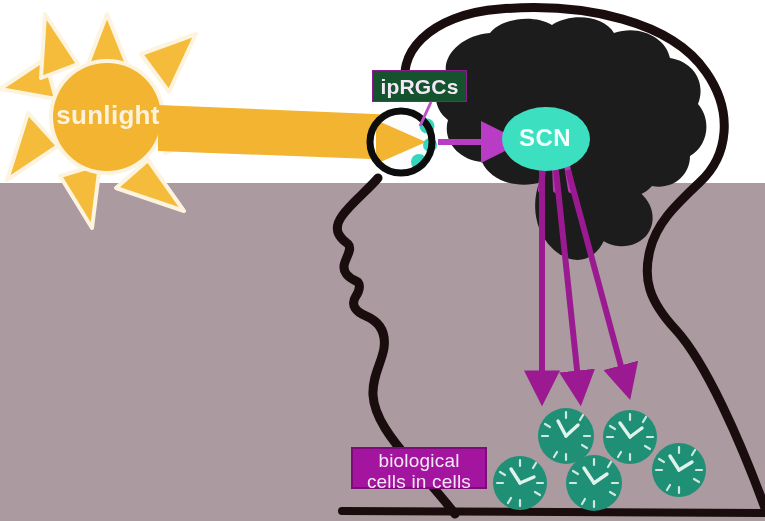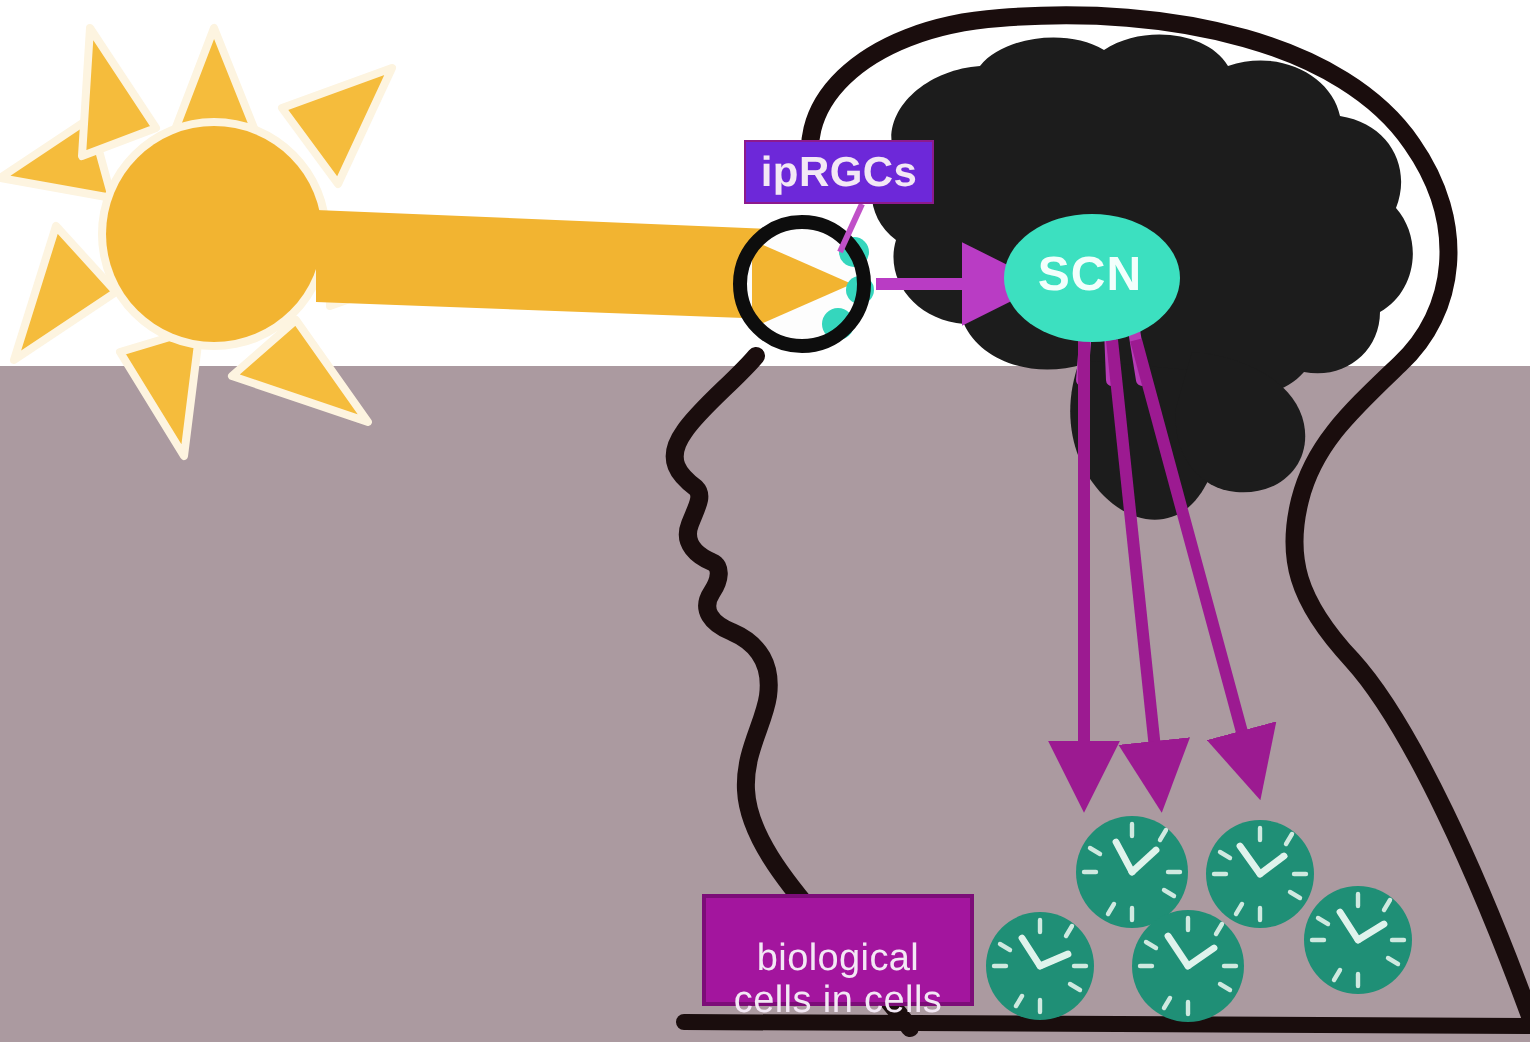--- a/index.html
+++ b/index.html
@@ -17,31 +17,31 @@
     position:absolute;
     box-sizing:border-box;
     color:#f3e8f5;
     text-align:center;
     line-height:1.12;
     letter-spacing:.2px;
     -webkit-font-smoothing:antialiased;
   }
   #ipRGCs-label{
     left:372px;top:70px;width:95px;height:32px;
-    background:#6d28d9;
+    background:#14532d;
     border:1px solid #8d1a8d;
     font-size:21px;font-weight:700;
     padding-top:4px;
   }
   #bioclocks-label{
-    left:351px;top:447px;width:136px;height:56px;
+    left:351px;top:447px;width:136px;height:42px;
     background:#a3159e;
     border:2px solid #7c0d78;
     font-size:19px;font-weight:400;
-    padding-top:20px;
+    padding-top:1px;
   }
   #sunlight-text{
     position:absolute;left:38px;top:100px;width:140px;
     text-align:center;color:#fdf3dd;
     font-size:26px;font-weight:700;
     letter-spacing:.3px;
   }
   #scn-text{
     position:absolute;left:500px;top:124px;width:90px;
     text-align:center;color:#f2fffc;
@@ -68,20 +68,21 @@
       <polygon points="92,228 100,164 60,176"></polygon>
       <polygon points="7,180 58,146 28,113"></polygon>
       <polygon points="0,89 56,99 45,59"></polygon>
       <polygon points="45,14 78,64 41,78"></polygon>
     </g>
     <circle id="sun-halo" cx="107" cy="117" r="58" fill="#fdf4e0"></circle>
     <circle id="sun-body" cx="107" cy="117" r="54" fill="#f2b431"></circle>
 
     <polygon id="sunbeam" points="158,105 398,115 398,160 158,151" fill="#f2b431"></polygon>
   </svg>
+  <div id="sunlight-text">sunlight</div>
 
   <svg class="layer" viewBox="0 0 765 521">
 
     <path id="head-outline" d="M 409,93
              C 392,55 430,14 500,9
              C 586,2 672,22 706,72
              C 734,112 728,156 700,182
              C 676,205 657,222 650,250
              C 643,278 648,300 676,330
              C 706,363 740,440 765,508" fill="none" stroke="#1a0d0d" stroke-width="9" stroke-linecap="round"></path>

